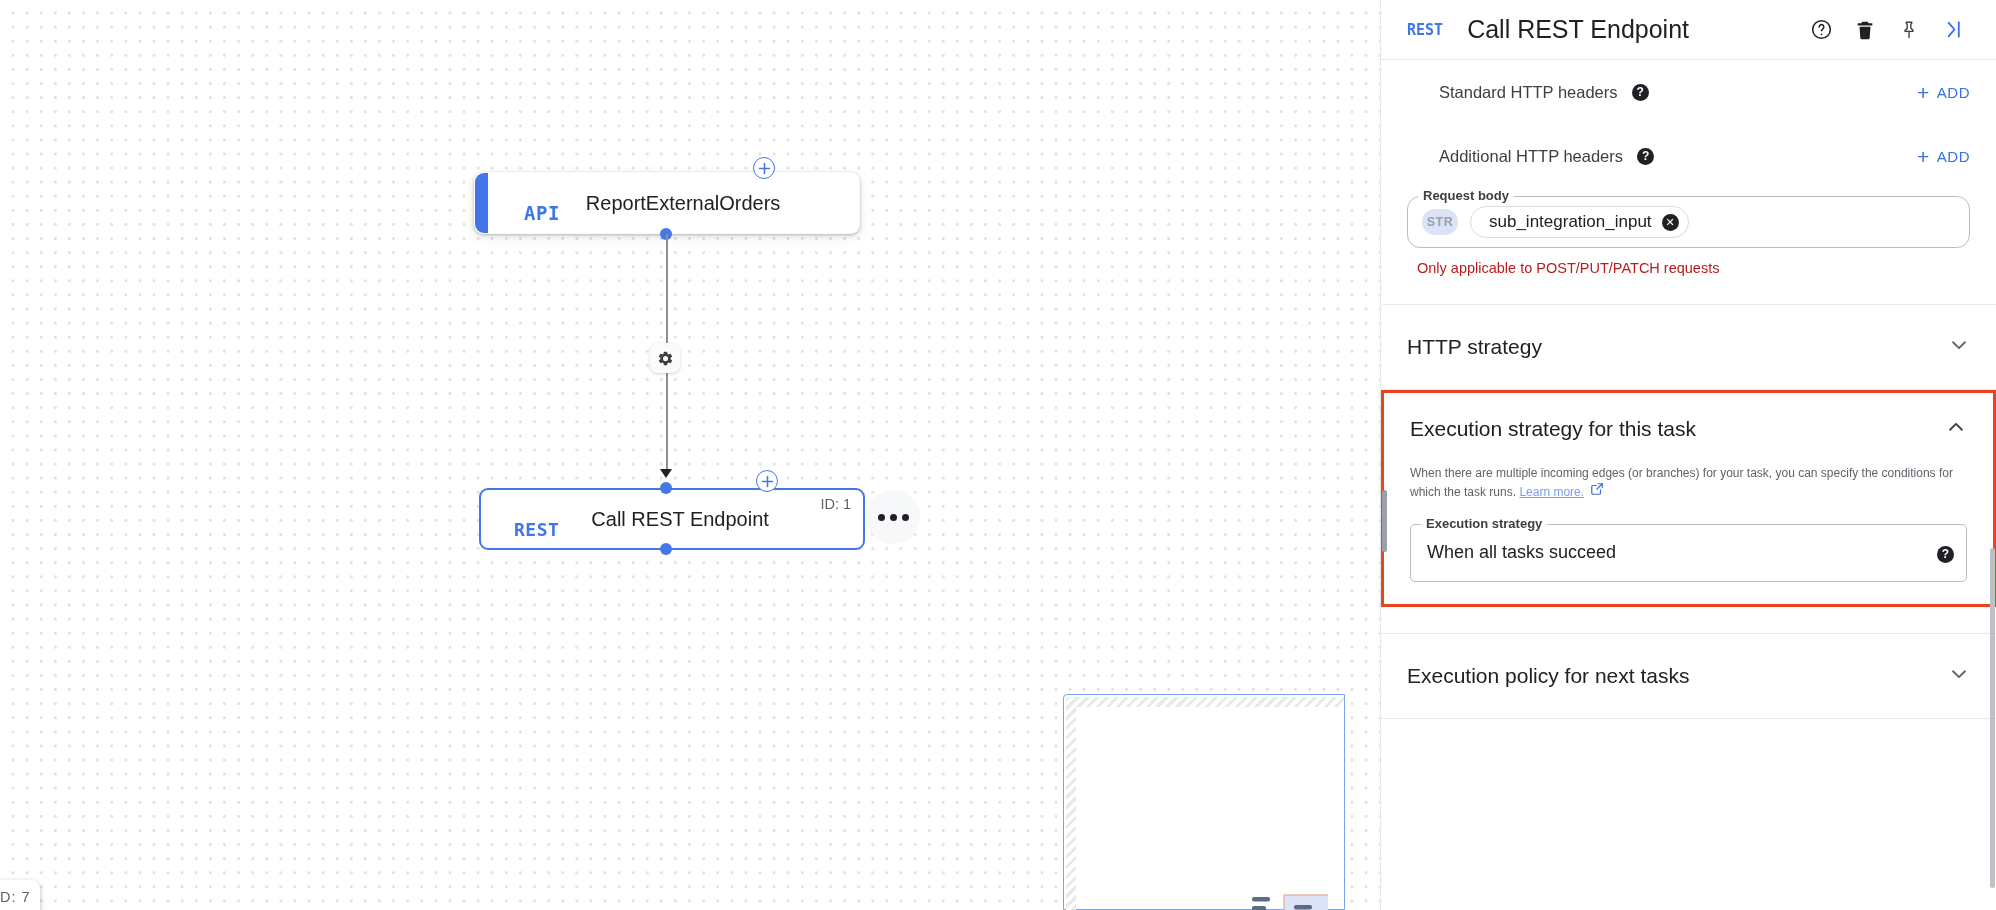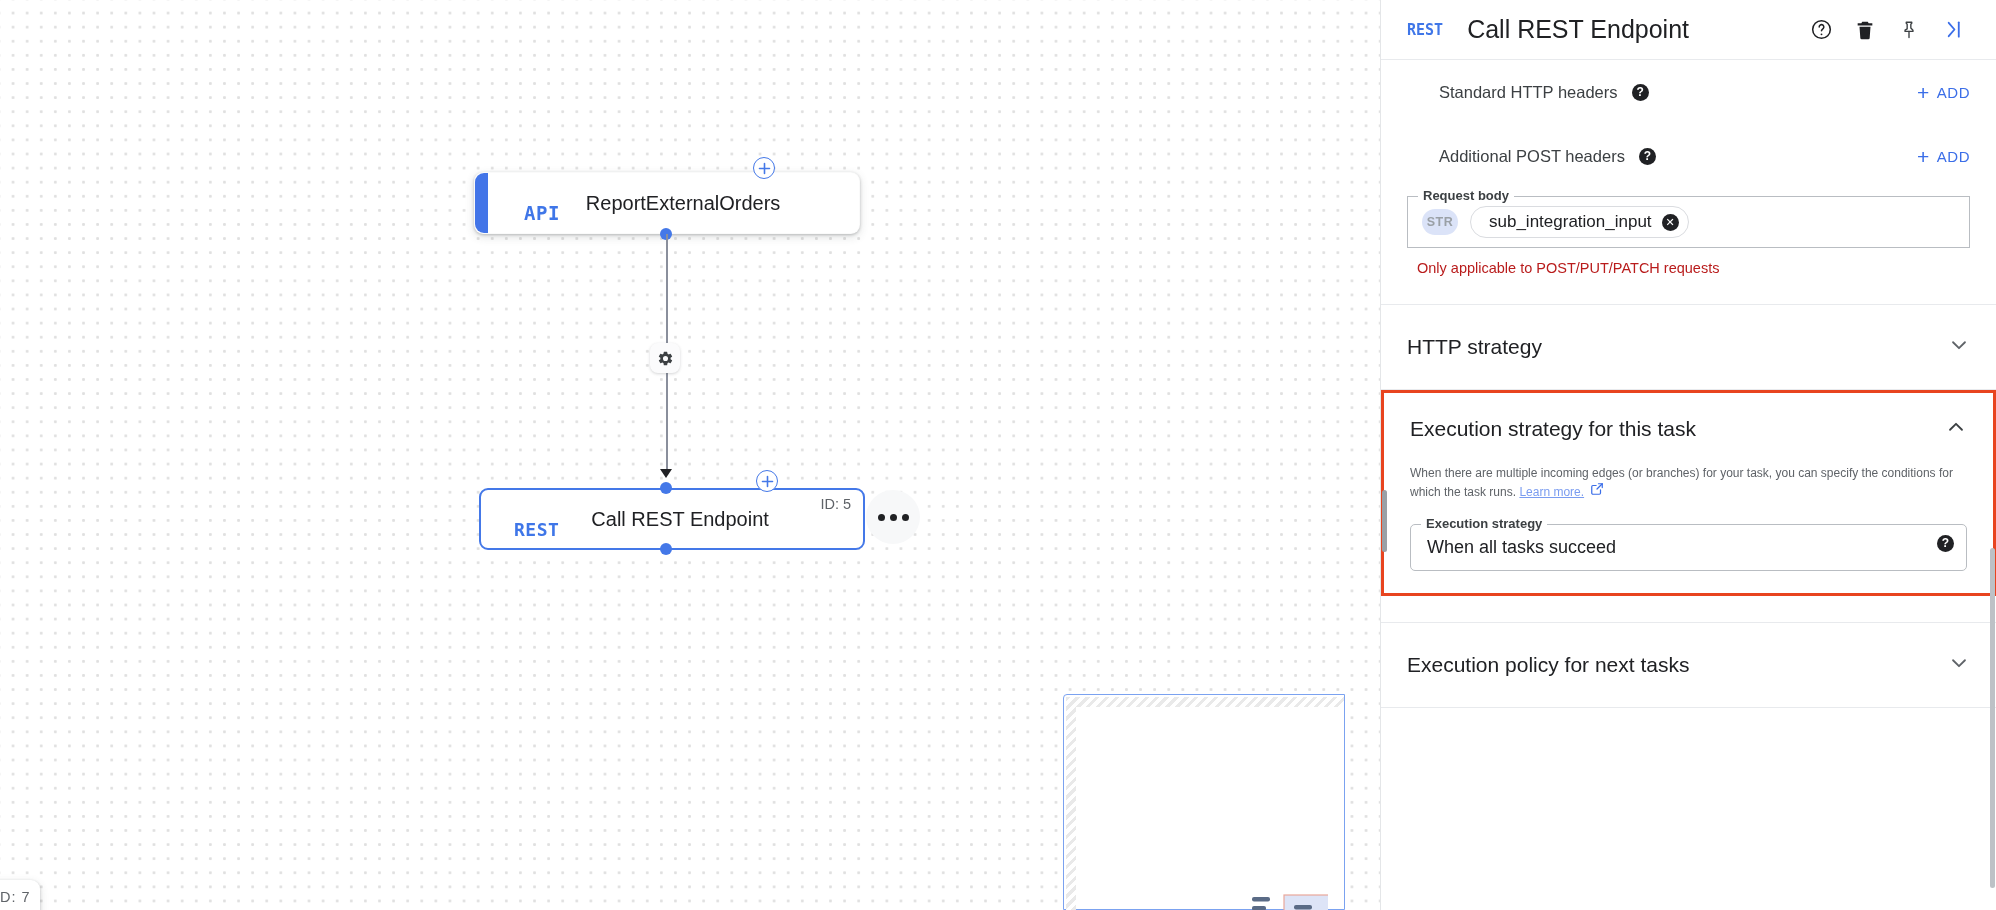--- a/index.html
+++ b/index.html
@@ -187,21 +187,21 @@
   .flexspace { flex: 1; }
   .add-btn {
     color: #3b6ee8; font-size: 15px; font-weight: 500; letter-spacing: .5px;
     display: flex; align-items: center; gap: 7px;
   }
   .add-btn .plus { font-size: 21px; font-weight: 400; line-height: 1; }
 
   .outlined-field {
     position: relative;
     border: 1px solid #b9bdc2;
-    border-radius: 0;
+    border-radius: 13px;
     height: 52px;
     display: flex; align-items: center;
     padding: 0 14px;
     margin-top: 8px;
   }
   .outlined-field > .legend {
     position: absolute; top: -9px; left: 10px;
     background: #fff; padding: 0 5px;
     font-size: 13px; color: #3c4043; font-weight: 600;
   }
@@ -243,21 +243,21 @@
   }
   .hl-body { padding: 0 26px 22px 26px; }
   .hl-desc { font-size: 12px; color: #5f6368; line-height: 1.45; }
   .hl-desc a { color: #7a9cf0; text-decoration: underline; }
   .ext-ico { color: #3b6ee8; margin-left: 3px; }
 
   .select-field {
     position: relative;
     border: 1px solid #b9bdc2;
     border-radius: 5px;
-    height: 47px;
+    height: 58px;
     display: flex; align-items: center;
     padding: 0 14px 0 16px;
     margin-top: 22px;
   }
   .select-field .legend {
     position: absolute; top: -9px; left: 10px;
     background: #fff; padding: 0 5px;
     font-size: 13px; color: #3c4043; font-weight: 600;
   }
   .select-value { font-size: 18px; color: #202124; }
@@ -305,21 +305,21 @@
 
     <div class="gear-btn" style="left:650px; top:343px;">
       <svg width="17" height="17" viewBox="0 0 24 24" fill="#3c4043">
         <path d="M19.14 12.94a7.07 7.07 0 000-1.88l2.03-1.58a.5.5 0 00.12-.64l-1.92-3.32a.5.5 0 00-.6-.22l-2.39.96a7 7 0 00-1.62-.94l-.36-2.54a.5.5 0 00-.5-.42h-3.84a.5.5 0 00-.5.42l-.36 2.54c-.59.24-1.13.56-1.62.94l-2.39-.96a.5.5 0 00-.6.22L2.67 8.84a.5.5 0 00.12.64l2.03 1.58a7.07 7.07 0 000 1.88l-2.03 1.58a.5.5 0 00-.12.64l1.92 3.32c.12.22.38.3.6.22l2.39-.96c.5.38 1.03.7 1.62.94l.36 2.54c.04.24.25.42.5.42h3.84c.25 0 .46-.18.5-.42l.36-2.54c.59-.24 1.12-.56 1.62-.94l2.39.96c.22.08.48 0 .6-.22l1.92-3.32a.5.5 0 00-.12-.64l-2.03-1.58zM12 15.6A3.6 3.6 0 1115.6 12 3.6 3.6 0 0112 15.6z"></path>
       </svg>
     </div>
 
     <div class="node node-rest">
       <span class="node-type">REST</span>
       <span class="node-title">Call REST Endpoint</span>
-      <span class="node-id">ID: 5</span>
+      <span class="node-id">ID: 1</span>
     </div>
 
     <div class="port" style="left:660px; top:482px;"></div>
     <div class="port" style="left:660px; top:543px;"></div>
     <div class="plus-badge" style="left:756px; top:470px;">
       <svg width="13" height="13" viewBox="0 0 13 13">
           <path d="M6.5 1.5v10M1.5 6.5h10" stroke="#4478e8" stroke-width="1.6" stroke-linecap="round"></path>
         </svg>
     </div>
 
@@ -387,21 +387,21 @@
         <span class="row-label">Standard HTTP headers</span>
         <span class="help-dot">?</span>
         <span class="flexspace"></span>
         <span class="add-btn">
           <span class="plus">+</span>
           <span>ADD</span>
         </span>
       </div>
 
       <div class="row">
-        <span class="row-label">Additional POST headers</span>
+        <span class="row-label">Additional HTTP headers</span>
         <span class="help-dot">?</span>
         <span class="flexspace"></span>
         <span class="add-btn">
           <span class="plus">+</span>
           <span>ADD</span>
         </span>
       </div>
 
       <div class="outlined-field">
         <span class="legend">Request body</span>

